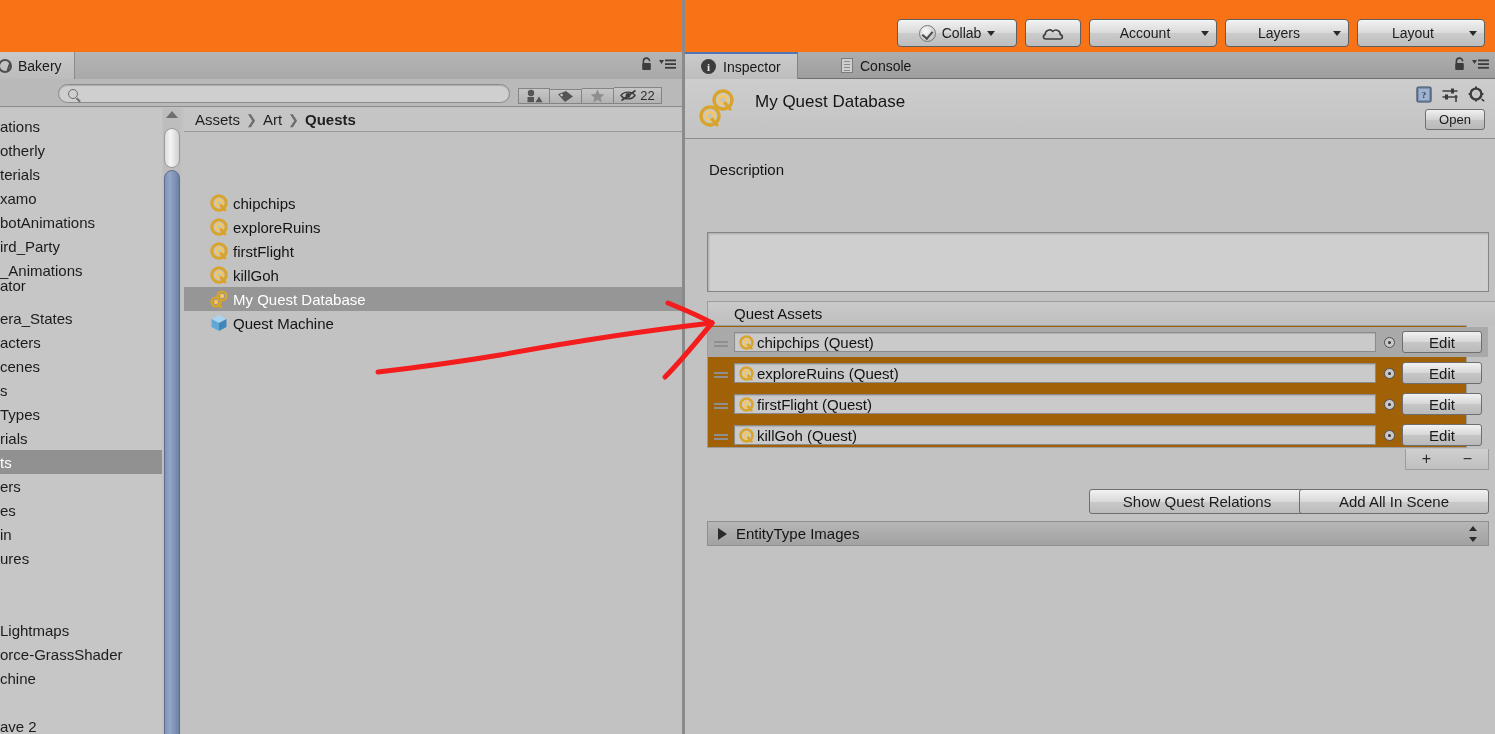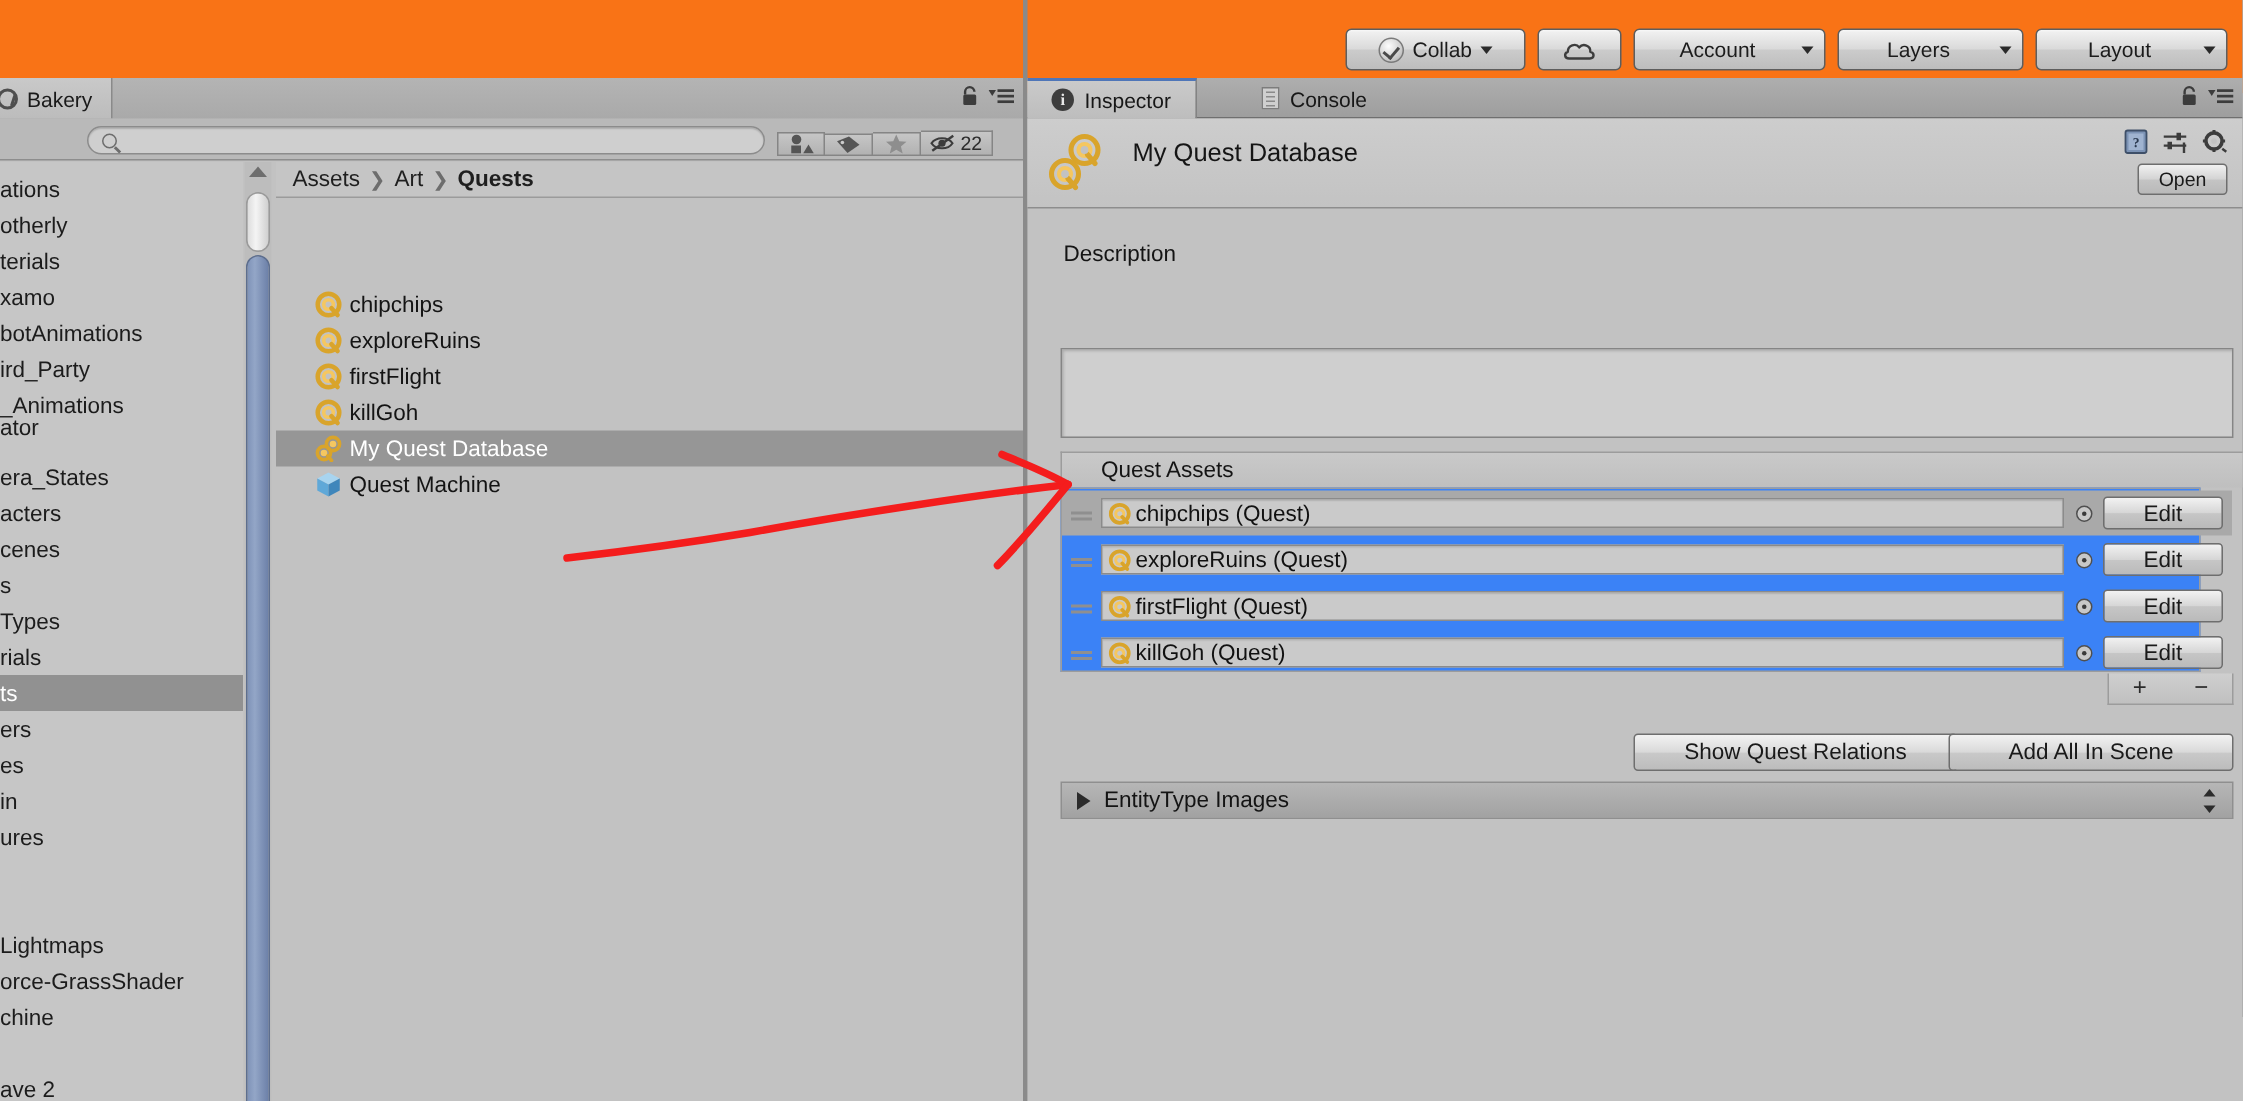--- a/index.html
+++ b/index.html
@@ -253,21 +253,21 @@
   .section-header {
     position: absolute; left: 22px; width: 886px; height: 24px;
     background: linear-gradient(to bottom, #c9c9c9, #bfbfbf);
     border: 1px solid #9c9c9c; border-bottom: 0;
     display: flex; align-items: center; padding-left: 26px;
     font-size: 15px; color: #141414;
   }
   #quest-assets-header { top: 161px; }
   .list-body {
     position: absolute; left: 22px; top: 185px; width: 760px; height: 123px;
-    background: #3b82f6; border: 1px solid #9c9c9c;
+    background: #a16207; border: 1px solid #9c9c9c;
   }
   .list-row {
     position: absolute; left: 0; width: 780px; height: 30px;
     display: flex; align-items: center;
   }
   .list-row.active { background: #a9a9a9; }
   .drag-handle {
     width: 26px; height: 30px; display: flex; align-items: center; justify-content: center; flex: none;
   }
   .drag-handle i {

